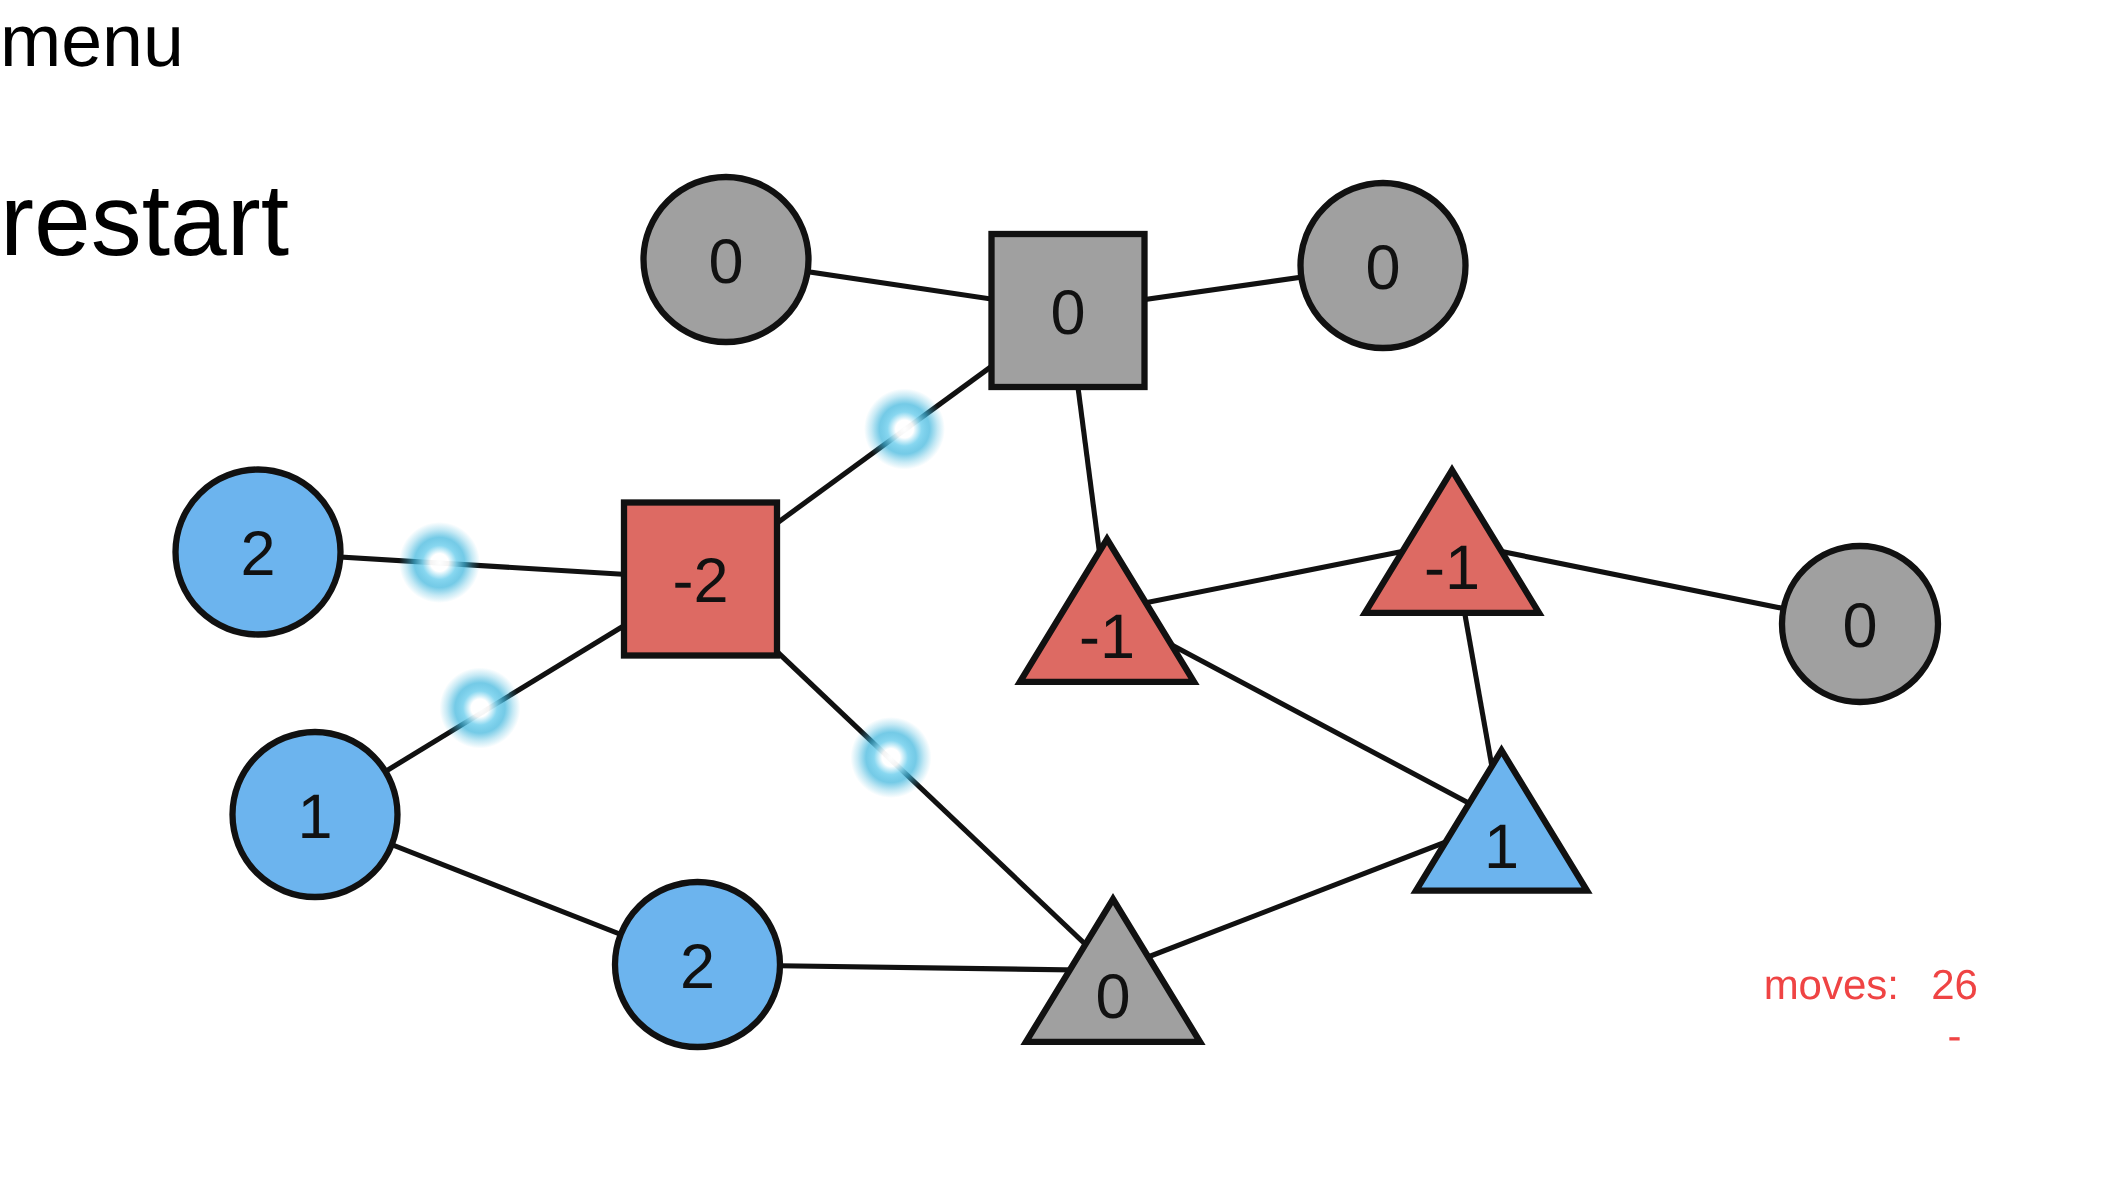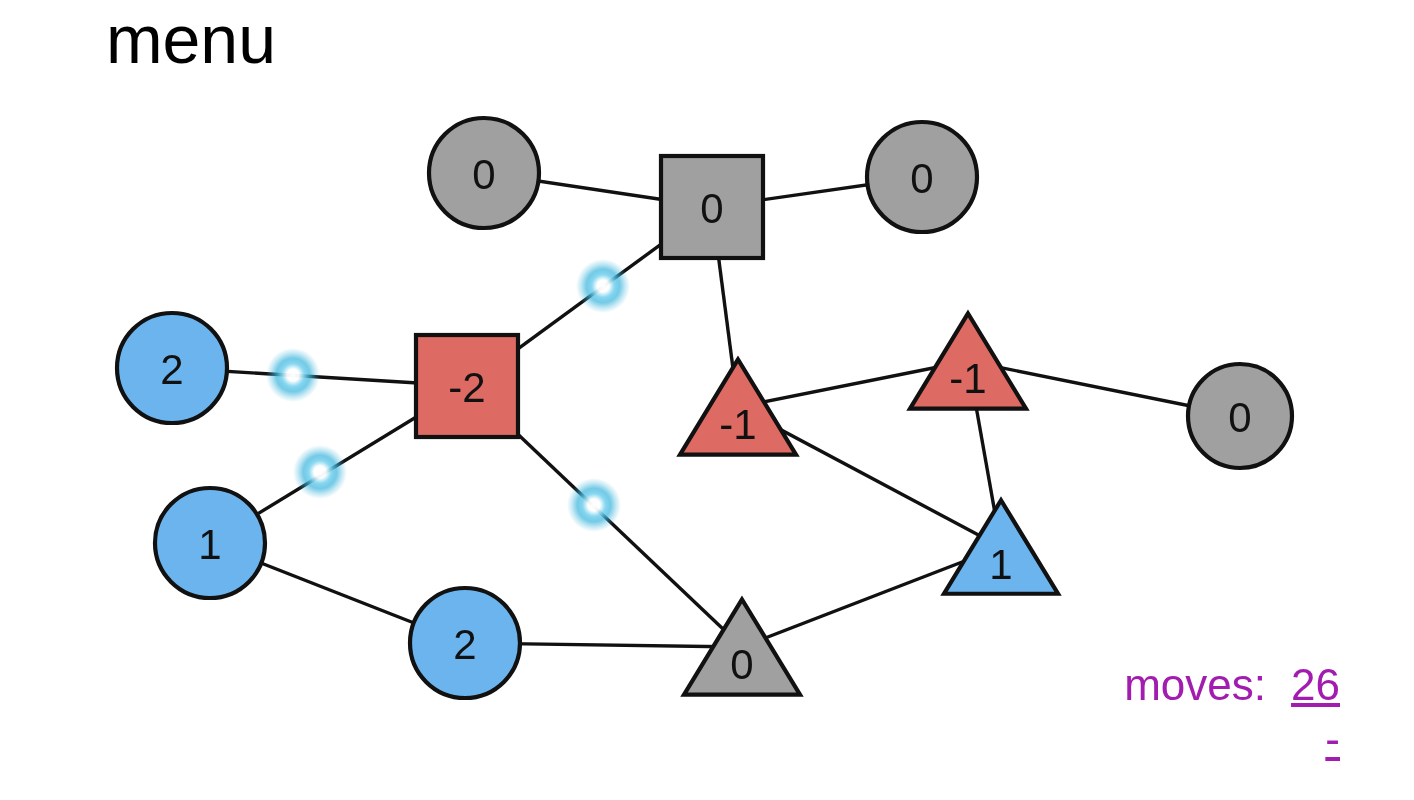--- a/index.html
+++ b/index.html
@@ -19,52 +19,51 @@
     left: 0; top: 0;
     width: 1414px;
     height: 800px;
     background: #ffffff;
   }
   #menu-button {
     left: 109px;
     top: 86px;
     width: 276px;
     height: 108px;
-    font-size: 68px;
-    text-align: right;
+    font-size: 49px;
   }
   #restart-button {
     left: 1031px;
     top: 82px;
     width: 277px;
     height: 108px;
     font-size: 68px;
   }
   #score-panel {
     position: absolute;
     right: 74px;
-    top: 658px;
-    color: #a21caf;
-    font-size: 44px;
+    top: 640px;
+    color: #ef4444;
+    font-size: 28px;
     font-weight: 300;
     line-height: 1.22;
     text-align: right;
     white-space: nowrap;
     user-select: none;
   }
   #score-panel .row {
     display: flex;
     justify-content: flex-end;
     align-items: baseline;
   }
   #score-panel .label { }
   #score-panel .value {
     display: inline-block;
     min-width: 74px;
-    text-decoration: underline;
+    text-align: center;
   }
   svg#graph {
     position: absolute;
     left: 0; top: 0;
     width: 1414px;
     height: 800px;
   }
   .node-label {
     font-family: "Liberation Sans", sans-serif;
     font-size: 42px;
@@ -170,20 +169,21 @@
     <g id="glow-layer">
         <circle cx="603" cy="286" r="27" fill="url(#glowGrad)"></circle>
         <circle cx="293" cy="375" r="27" fill="url(#glowGrad)"></circle>
         <circle cx="320" cy="472" r="27" fill="url(#glowGrad)"></circle>
         <circle cx="594" cy="505" r="27" fill="url(#glowGrad)"></circle>
       </g>
   </svg>
 
   <div id="menu-button">menu</div>
 
+  <div id="restart-button">restart</div>
 
   <div id="score-panel">
     <div class="row">
       <span class="label">moves:</span>
       <span class="value">26</span>
     </div>
     <div class="row">
       <span class="value">-</span>
     </div>
   </div>

